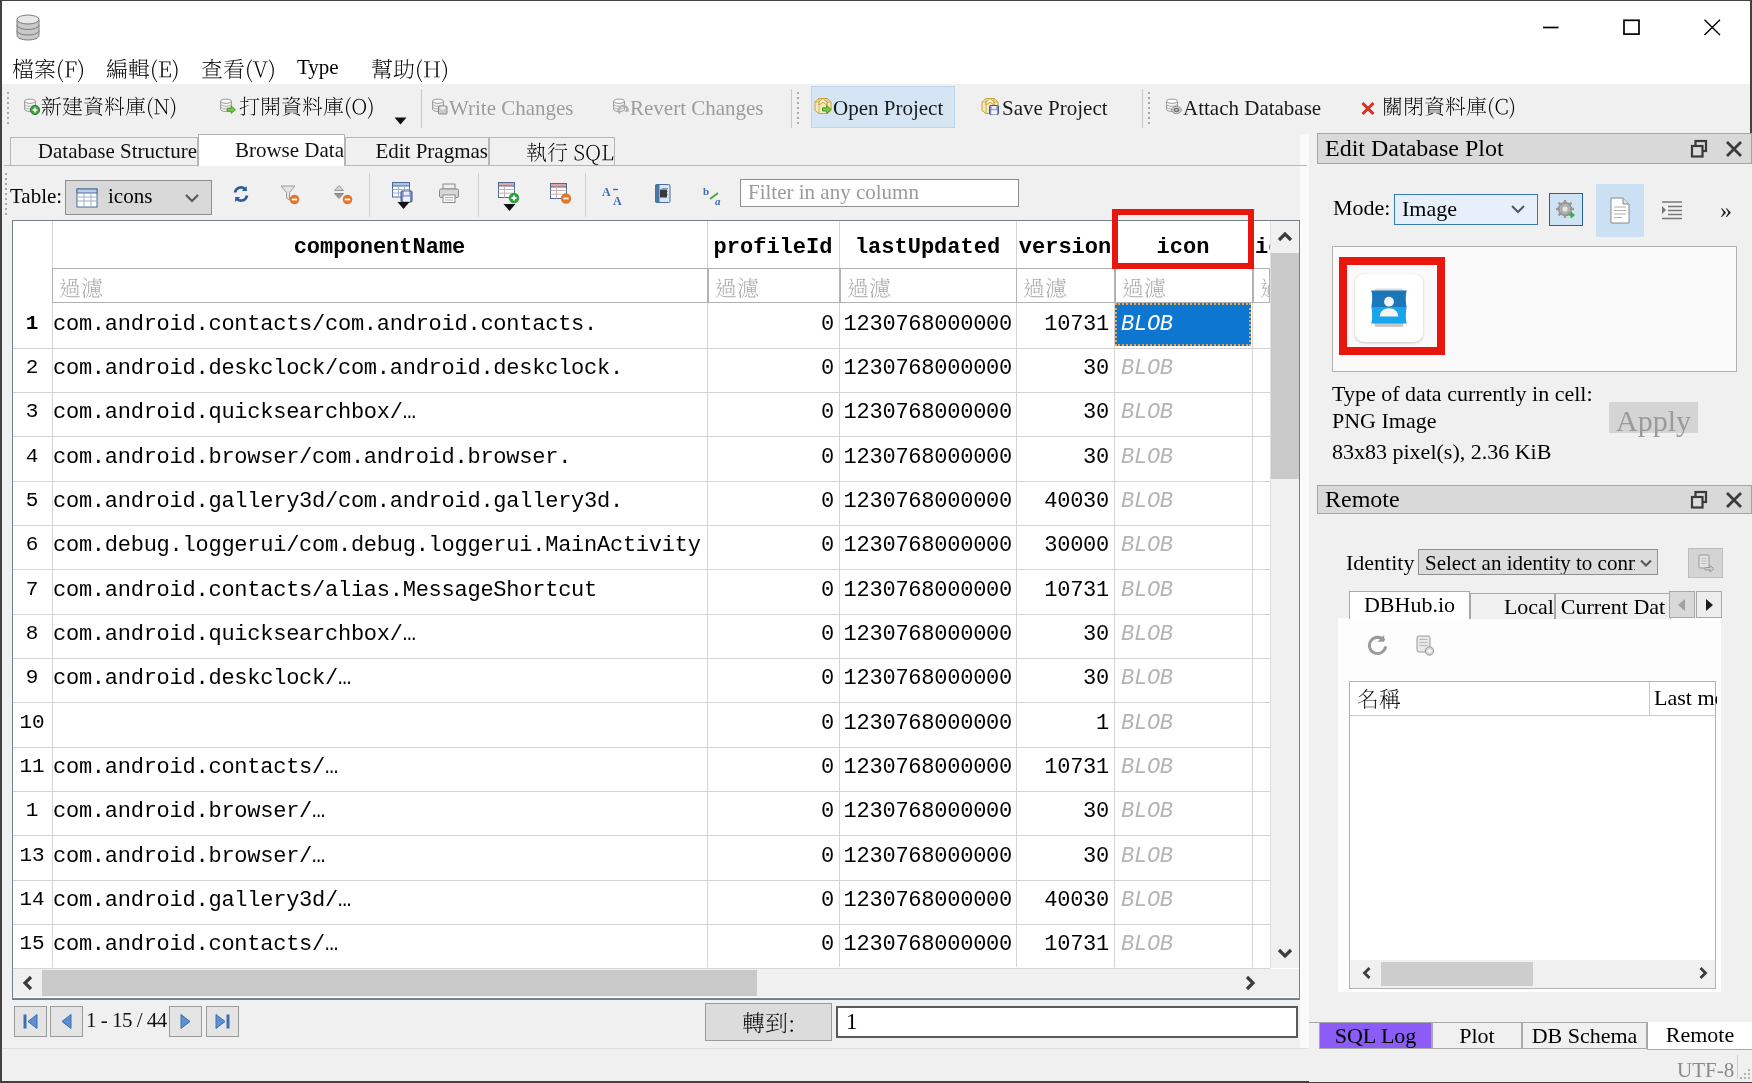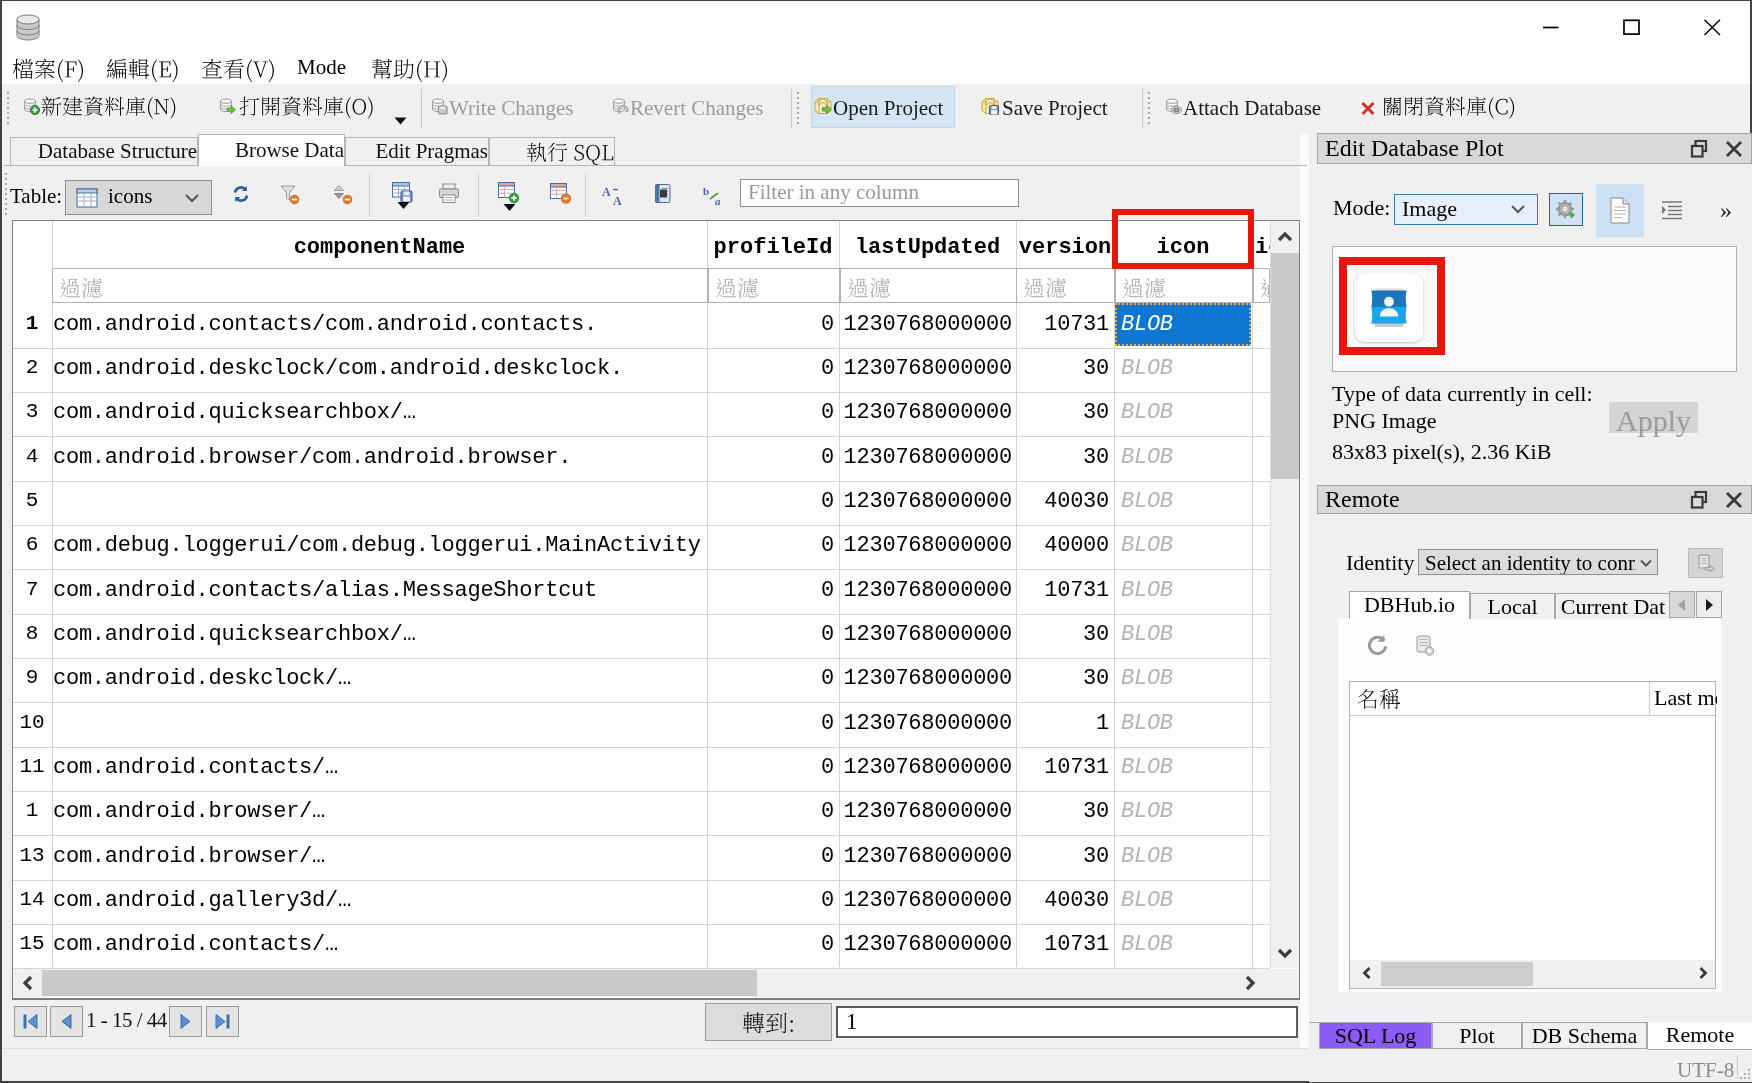--- a/index.html
+++ b/index.html
@@ -68,21 +68,21 @@
         </svg></span>
     <span class="menuitem" style="left:199px;"><svg width="74.9" height="31.9" viewBox="0 0 74.9 31.9" style="vertical-align:top;">
           <g fill="#000000" transform="translate(0,22.3) scale(0.022000,-0.022000)">
             <path transform="translate(0,0)" d="M505 630Q605 604 675.5 575.5Q746 547 790.5 520.0Q835 493 857.5 469.5Q880 446 885.0 429.5Q890 413 880.5 405.5Q871 398 852 403Q827 429 785.0 458.5Q743 488 692.5 517.5Q642 547 591.0 572.5Q540 598 497 615ZM286 52Q286 50 280.5 46.5Q275 43 267.0 40.0Q259 37 250 37H242V401V426L291 401H728V371H286ZM694 401 722 432 786 382Q782 377 771.0 372.0Q760 367 747 365V67Q747 64 740.5 59.5Q734 55 725.5 51.5Q717 48 709 48H703V401ZM728 125V95H255V125ZM728 265V235H255V265ZM876 40Q876 40 883.5 34.0Q891 28 903.0 18.5Q915 9 928.0 -2.0Q941 -13 952 -24Q949 -40 926 -40H63L54 -10H835ZM489 674Q417 580 306.0 504.0Q195 428 67 378L56 395Q133 431 204.0 478.0Q275 525 335.0 579.5Q395 634 437 690H489ZM556 822Q555 812 546.5 805.0Q538 798 519 796V436Q519 433 514.0 428.5Q509 424 501.0 421.0Q493 418 484 418H475V832ZM844 743Q844 743 852.0 736.5Q860 730 873.0 720.0Q886 710 899.5 698.5Q913 687 925 676Q921 660 899 660H80L71 690H801Z"></path>
             <path transform="translate(1000,0)" d="M49 504H835L876 555Q876 555 883.5 549.0Q891 543 903.0 533.0Q915 523 928.0 512.0Q941 501 952 491Q950 483 943.5 479.0Q937 475 926 475H58ZM128 631H757L799 683Q799 683 806.5 677.0Q814 671 826.0 661.0Q838 651 851.5 640.0Q865 629 876 618Q872 602 850 602H136ZM329 383V-55Q329 -58 318.5 -65.0Q308 -72 293 -72H287V364L307 399L341 383ZM310 263H793V234H310ZM312 142H795V112H312ZM312 20H795V-10H312ZM810 832 865 781Q850 768 818 783Q749 770 665.0 758.0Q581 746 487.5 736.5Q394 727 296.0 721.5Q198 716 101 716L98 738Q192 741 292.0 750.0Q392 759 488.0 771.5Q584 784 667.0 800.0Q750 816 810 832ZM449 753H498V737Q450 556 341.5 409.5Q233 263 55 164L42 178Q150 246 230.5 335.5Q311 425 365.5 531.0Q420 637 449 753ZM310 383H793V354H310ZM769 383H761L789 414L852 365Q848 360 837.0 354.5Q826 349 814 347V-54Q814 -57 807.0 -61.5Q800 -66 791.5 -69.5Q783 -73 775 -73H769Z"></path>
             <path transform="translate(2000,0)" d="M151 299Q151 206 167.0 127.0Q183 48 220.5 -31.5Q258 -111 324 -205L306 -220Q197 -101 145.5 25.0Q94 151 94 299Q94 447 145.5 573.0Q197 699 306 818L324 803Q258 709 220.0 629.5Q182 550 166.5 471.0Q151 392 151 299Z"></path>
             <path transform="translate(2350,0)" d="M339 -8 84 723H154L379 53H360L364 68L576 723H616L374 -8ZM5 694V723H281V693L147 684H130ZM452 693V723H697V694L589 684H572Z"></path>
             <path transform="translate(3056,0)" d="M200 299Q200 392 184.0 471.0Q168 550 130.5 629.5Q93 709 27 803L44 818Q154 699 205.5 573.0Q257 447 257 299Q257 151 205.5 25.0Q154 -101 44 -220L27 -205Q93 -111 130.5 -31.5Q168 48 184.0 127.0Q200 206 200 299Z"></path>
           </g>
         </svg></span>
-    <span class="menuitem" style="left:295px;">Mode</span>
+    <span class="menuitem" style="left:295px;">Type</span>
     <span class="menuitem" style="left:369px;"><svg width="78.1" height="31.9" viewBox="0 0 78.1 31.9" style="vertical-align:top;">
           <g fill="#000000" transform="translate(0,22.3) scale(0.022000,-0.022000)">
             <path transform="translate(0,0)" d="M90 766H382L415 803Q415 803 425.5 795.0Q436 787 451.0 775.5Q466 764 478 753Q475 737 453 737H98ZM76 587H405L438 624Q438 624 448.5 616.0Q459 608 474.0 596.5Q489 585 501 573Q498 558 476 558H84ZM48 676H419L454 714Q454 714 465.0 706.0Q476 698 491.5 686.0Q507 674 519 662Q516 646 495 646H56ZM501 730H858L894 774Q894 774 905.5 765.0Q917 756 932.5 742.5Q948 729 961 716Q958 700 936 700H509ZM254 834 334 826Q333 816 325.0 809.0Q317 802 301 800V660H254ZM254 660 334 651Q332 641 324.0 635.0Q316 629 299 626V473L254 468ZM571 683Q610 672 634.0 657.5Q658 643 670.0 627.5Q682 612 684.5 598.0Q687 584 682.0 575.0Q677 566 667.0 563.5Q657 561 644 569Q635 596 610.5 625.5Q586 655 561 674ZM47 483Q87 484 156.0 488.5Q225 493 312.5 499.5Q400 506 493 513L494 495Q425 485 328.0 471.5Q231 458 101 442Q97 434 91.0 429.0Q85 424 78 422ZM777 831 856 822Q852 802 822 797V528Q822 506 817.0 490.0Q812 474 795.0 463.5Q778 453 742 449Q740 460 736.0 469.0Q732 478 722 485Q712 491 694.5 495.5Q677 500 648 502V519Q648 519 662.0 518.0Q676 517 695.5 515.5Q715 514 732.0 513.0Q749 512 756 512Q769 512 773.0 517.0Q777 522 777 532ZM226 335H760V305H226ZM226 248H760V219H226ZM738 422H728L758 453L826 402Q821 396 808.5 390.5Q796 385 782 382V207Q782 204 775.5 200.0Q769 196 760.5 192.5Q752 189 744 189H738ZM216 422V446L266 422H778V392H260V196Q260 194 254.5 190.5Q249 187 240.5 184.0Q232 181 223 181H216ZM151 159V184L201 159H829V129H195V-39Q195 -41 189.5 -44.5Q184 -48 175.5 -51.0Q167 -54 158 -54H151ZM475 503 556 485Q550 464 519 464Q509 451 495.5 435.0Q482 419 471 405H447Q453 424 461.5 453.5Q470 483 475 503ZM806 159H796L822 190L894 138Q890 133 877.5 127.0Q865 121 850 119V23Q850 2 844.5 -14.0Q839 -30 820.5 -40.0Q802 -50 762 -55Q761 -44 756.0 -34.5Q751 -25 741 -20Q729 -15 707.5 -9.5Q686 -4 653 -1V16Q653 16 669.5 15.0Q686 14 709.0 12.5Q732 11 752.5 10.0Q773 9 782 9Q796 9 801.0 13.5Q806 18 806 28ZM478 238H522V-58Q522 -61 511.5 -68.0Q501 -75 484 -75H478Z"></path>
             <path transform="translate(1000,0)" d="M445 577H894V548H454ZM628 820 708 810Q707 800 699.0 792.5Q691 785 674 782Q673 677 669.5 578.5Q666 480 651.0 388.5Q636 297 601.0 214.5Q566 132 501.5 60.0Q437 -12 333 -72L318 -54Q415 7 474.5 79.5Q534 152 566.0 235.5Q598 319 611.0 412.0Q624 505 626.0 607.0Q628 709 628 820ZM125 756V782L181 756H170V79Q170 75 159.0 68.0Q148 61 131 61H125ZM366 756H356L386 789L453 736Q449 730 437.0 724.5Q425 719 410 716V138L366 126ZM137 756H393V726H137ZM137 553H393V523H137ZM137 346H393V316H137ZM869 577H858L888 612L953 559Q948 553 938.0 549.5Q928 546 912 544Q909 432 903.0 336.5Q897 241 887.5 166.5Q878 92 865.0 43.0Q852 -6 835 -26Q817 -48 789.5 -58.5Q762 -69 732 -69Q733 -58 729.5 -48.0Q726 -38 715 -32Q703 -26 673.0 -19.5Q643 -13 614 -9L615 11Q638 9 668.0 5.5Q698 2 724.0 0.0Q750 -2 761 -2Q777 -2 785.0 0.5Q793 3 802 12Q821 30 834.0 107.0Q847 184 856.0 305.0Q865 426 869 577ZM32 76Q62 80 110.5 89.0Q159 98 222.0 111.0Q285 124 356.5 139.0Q428 154 503 170L507 153Q428 129 322.5 97.5Q217 66 81 30Q75 12 59 7Z"></path>
             <path transform="translate(2000,0)" d="M151 299Q151 206 167.0 127.0Q183 48 220.5 -31.5Q258 -111 324 -205L306 -220Q197 -101 145.5 25.0Q94 151 94 299Q94 447 145.5 573.0Q197 699 306 818L324 803Q258 709 220.0 629.5Q182 550 166.5 471.0Q151 392 151 299Z"></path>
             <path transform="translate(2350,0)" d="M56 0V29L188 40H206L340 29V0ZM162 0Q164 83 164.0 166.0Q164 249 164 333V390Q164 474 164.0 557.5Q164 641 162 723H233Q232 641 231.5 557.5Q231 474 231 390V368Q231 258 231.5 170.5Q232 83 233 0ZM198 361V393H653V361ZM510 0V29L643 40H662L793 29V0ZM616 0Q618 83 618.5 170.5Q619 258 619 368V390Q619 474 618.5 557.5Q618 641 616 723H687Q686 641 685.5 557.5Q685 474 685 390V333Q685 249 685.5 166.0Q686 83 687 0ZM56 694V723H340V694L206 684H188ZM510 694V723H793V694L662 684H643Z"></path>
             <path transform="translate(3199,0)" d="M200 299Q200 392 184.0 471.0Q168 550 130.5 629.5Q93 709 27 803L44 818Q154 699 205.5 573.0Q257 447 257 299Q257 151 205.5 25.0Q154 -101 44 -220L27 -205Q93 -111 130.5 -31.5Q168 48 184.0 127.0Q200 206 200 299Z"></path>
           </g>
         </svg></span>
   </div>
@@ -364,30 +364,31 @@
 <div class="gridtext abs" style="left:1119px; top:399px; color:#b4b4b4; font-style:italic;">BLOB</div>
 <div class="hline" style="top:435px;"></div>
 <div class="rownum" style="top:444px;">4</div>
 <div class="gridtext abs" style="left:51px; top:444px;">com.android.browser/com.android.browser.</div>
 <div class="gridtext abs" style="left:705px; width:127px; top:444px; text-align:right;">0</div>
 <div class="gridtext abs" style="left:837px; width:173px; top:444px; text-align:right;">1230768000000</div>
 <div class="gridtext abs" style="left:1014px; width:93px; top:444px; text-align:right;">30</div>
 <div class="gridtext abs" style="left:1119px; top:444px; color:#b4b4b4; font-style:italic;">BLOB</div>
 <div class="hline" style="top:480px;"></div>
 <div class="rownum" style="top:488px;">5</div>
+<div class="gridtext abs" style="left:51px; top:488px;">com.android.gallery3d/com.android.gallery3d.</div>
 <div class="gridtext abs" style="left:705px; width:127px; top:488px; text-align:right;">0</div>
 <div class="gridtext abs" style="left:837px; width:173px; top:488px; text-align:right;">1230768000000</div>
 <div class="gridtext abs" style="left:1014px; width:93px; top:488px; text-align:right;">40030</div>
 <div class="gridtext abs" style="left:1119px; top:488px; color:#b4b4b4; font-style:italic;">BLOB</div>
 <div class="hline" style="top:524px;"></div>
 <div class="rownum" style="top:532px;">6</div>
 <div class="gridtext abs" style="left:51px; top:532px;">com.debug.loggerui/com.debug.loggerui.MainActivity</div>
 <div class="gridtext abs" style="left:705px; width:127px; top:532px; text-align:right;">0</div>
 <div class="gridtext abs" style="left:837px; width:173px; top:532px; text-align:right;">1230768000000</div>
-<div class="gridtext abs" style="left:1014px; width:93px; top:532px; text-align:right;">40000</div>
+<div class="gridtext abs" style="left:1014px; width:93px; top:532px; text-align:right;">30000</div>
 <div class="gridtext abs" style="left:1119px; top:532px; color:#b4b4b4; font-style:italic;">BLOB</div>
 <div class="hline" style="top:568px;"></div>
 <div class="rownum" style="top:577px;">7</div>
 <div class="gridtext abs" style="left:51px; top:577px;">com.android.contacts/alias.MessageShortcut</div>
 <div class="gridtext abs" style="left:705px; width:127px; top:577px; text-align:right;">0</div>
 <div class="gridtext abs" style="left:837px; width:173px; top:577px; text-align:right;">1230768000000</div>
 <div class="gridtext abs" style="left:1014px; width:93px; top:577px; text-align:right;">10731</div>
 <div class="gridtext abs" style="left:1119px; top:577px; color:#b4b4b4; font-style:italic;">BLOB</div>
 <div class="hline" style="top:613px;"></div>
 <div class="rownum" style="top:621px;">8</div>
@@ -560,21 +561,21 @@
     </svg>
   <div class="abs" style="left:1686px; top:547px; width:35px; height:30px; background:#d4d4d4; border:1px solid #bcbcbc;"></div>
 <svg class="abs" style="left:1694px; top:552px;" width="20" height="20" viewBox="0 0 20 20">
 <rect x="3" y="2" width="10" height="13" rx="1" fill="#e2e2e2" stroke="#9a9a9a"></rect>
 <path d="M5.5 5.5h5M5.5 8h5M5.5 10.5h5" stroke="#b8b8b8"></path>
 <path d="M9 14.5h5v-2l4 3.2-4 3.2v-2h-5z" fill="#cfcfcf" stroke="#9a9a9a"></path>
 </svg>
   <div class="abs" style="left:1468px; top:617px; width:251px; height:1px; background:#b0b0b0;"></div>
   <div class="abs" style="left:1336px; top:617px; width:383px; height:374px; background:#fdfdfd;"></div>
   <div class="abs" style="left:1347px; top:590px; width:121px; height:28px; background:#fff; border:1px solid #a8a8a8; border-bottom:none; z-index:2; text-align:center; font-size:22px;">DBHub.io</div>
-  <div class="abs" style="left:1468px; top:592px; width:85px; height:26px; background:#f0f0f0; border:1px solid #a8a8a8; border-bottom:none; text-align:center; font-size:22px; padding-top:0px;">Local</div>
+  <div class="abs" style="left:1468px; top:592px; width:85px; height:26px; background:#f0f0f0; border:1px solid #a8a8a8; border-bottom:none; text-align:right; font-size:22px; padding-top:0px;">Local</div>
   <div class="abs" style="left:1553px; top:592px; width:116px; height:26px; background:#f0f0f0; border:1px solid #a8a8a8; border-bottom:none; text-align:center; font-size:22px; white-space:nowrap; overflow:hidden;">Current Dat</div>
   <div class="abs" style="left:1667px; top:590px; width:26px; height:27px; background:#d9d9d9; border:1px solid #a8a8a8;"></div>
 <div class="abs" style="left:1694px; top:590px; width:26px; height:27px; background:#ededed; border:1px solid #a8a8a8;"></div>
 <svg class="abs" style="left:1672px; top:596px;" width="14" height="16" viewBox="0 0 14 16">
       <path d="M11 2L4 8l7 6z" fill="#a0a0a0"></path>
     </svg>
 <svg class="abs" style="left:1701px; top:596px;" width="14" height="16" viewBox="0 0 14 16">
       <path d="M3 2l7 6-7 6z" fill="#1a1a1a"></path>
     </svg>
   <svg class="abs" style="left:1363px; top:632px;" width="24" height="24" viewBox="0 0 25 25">

